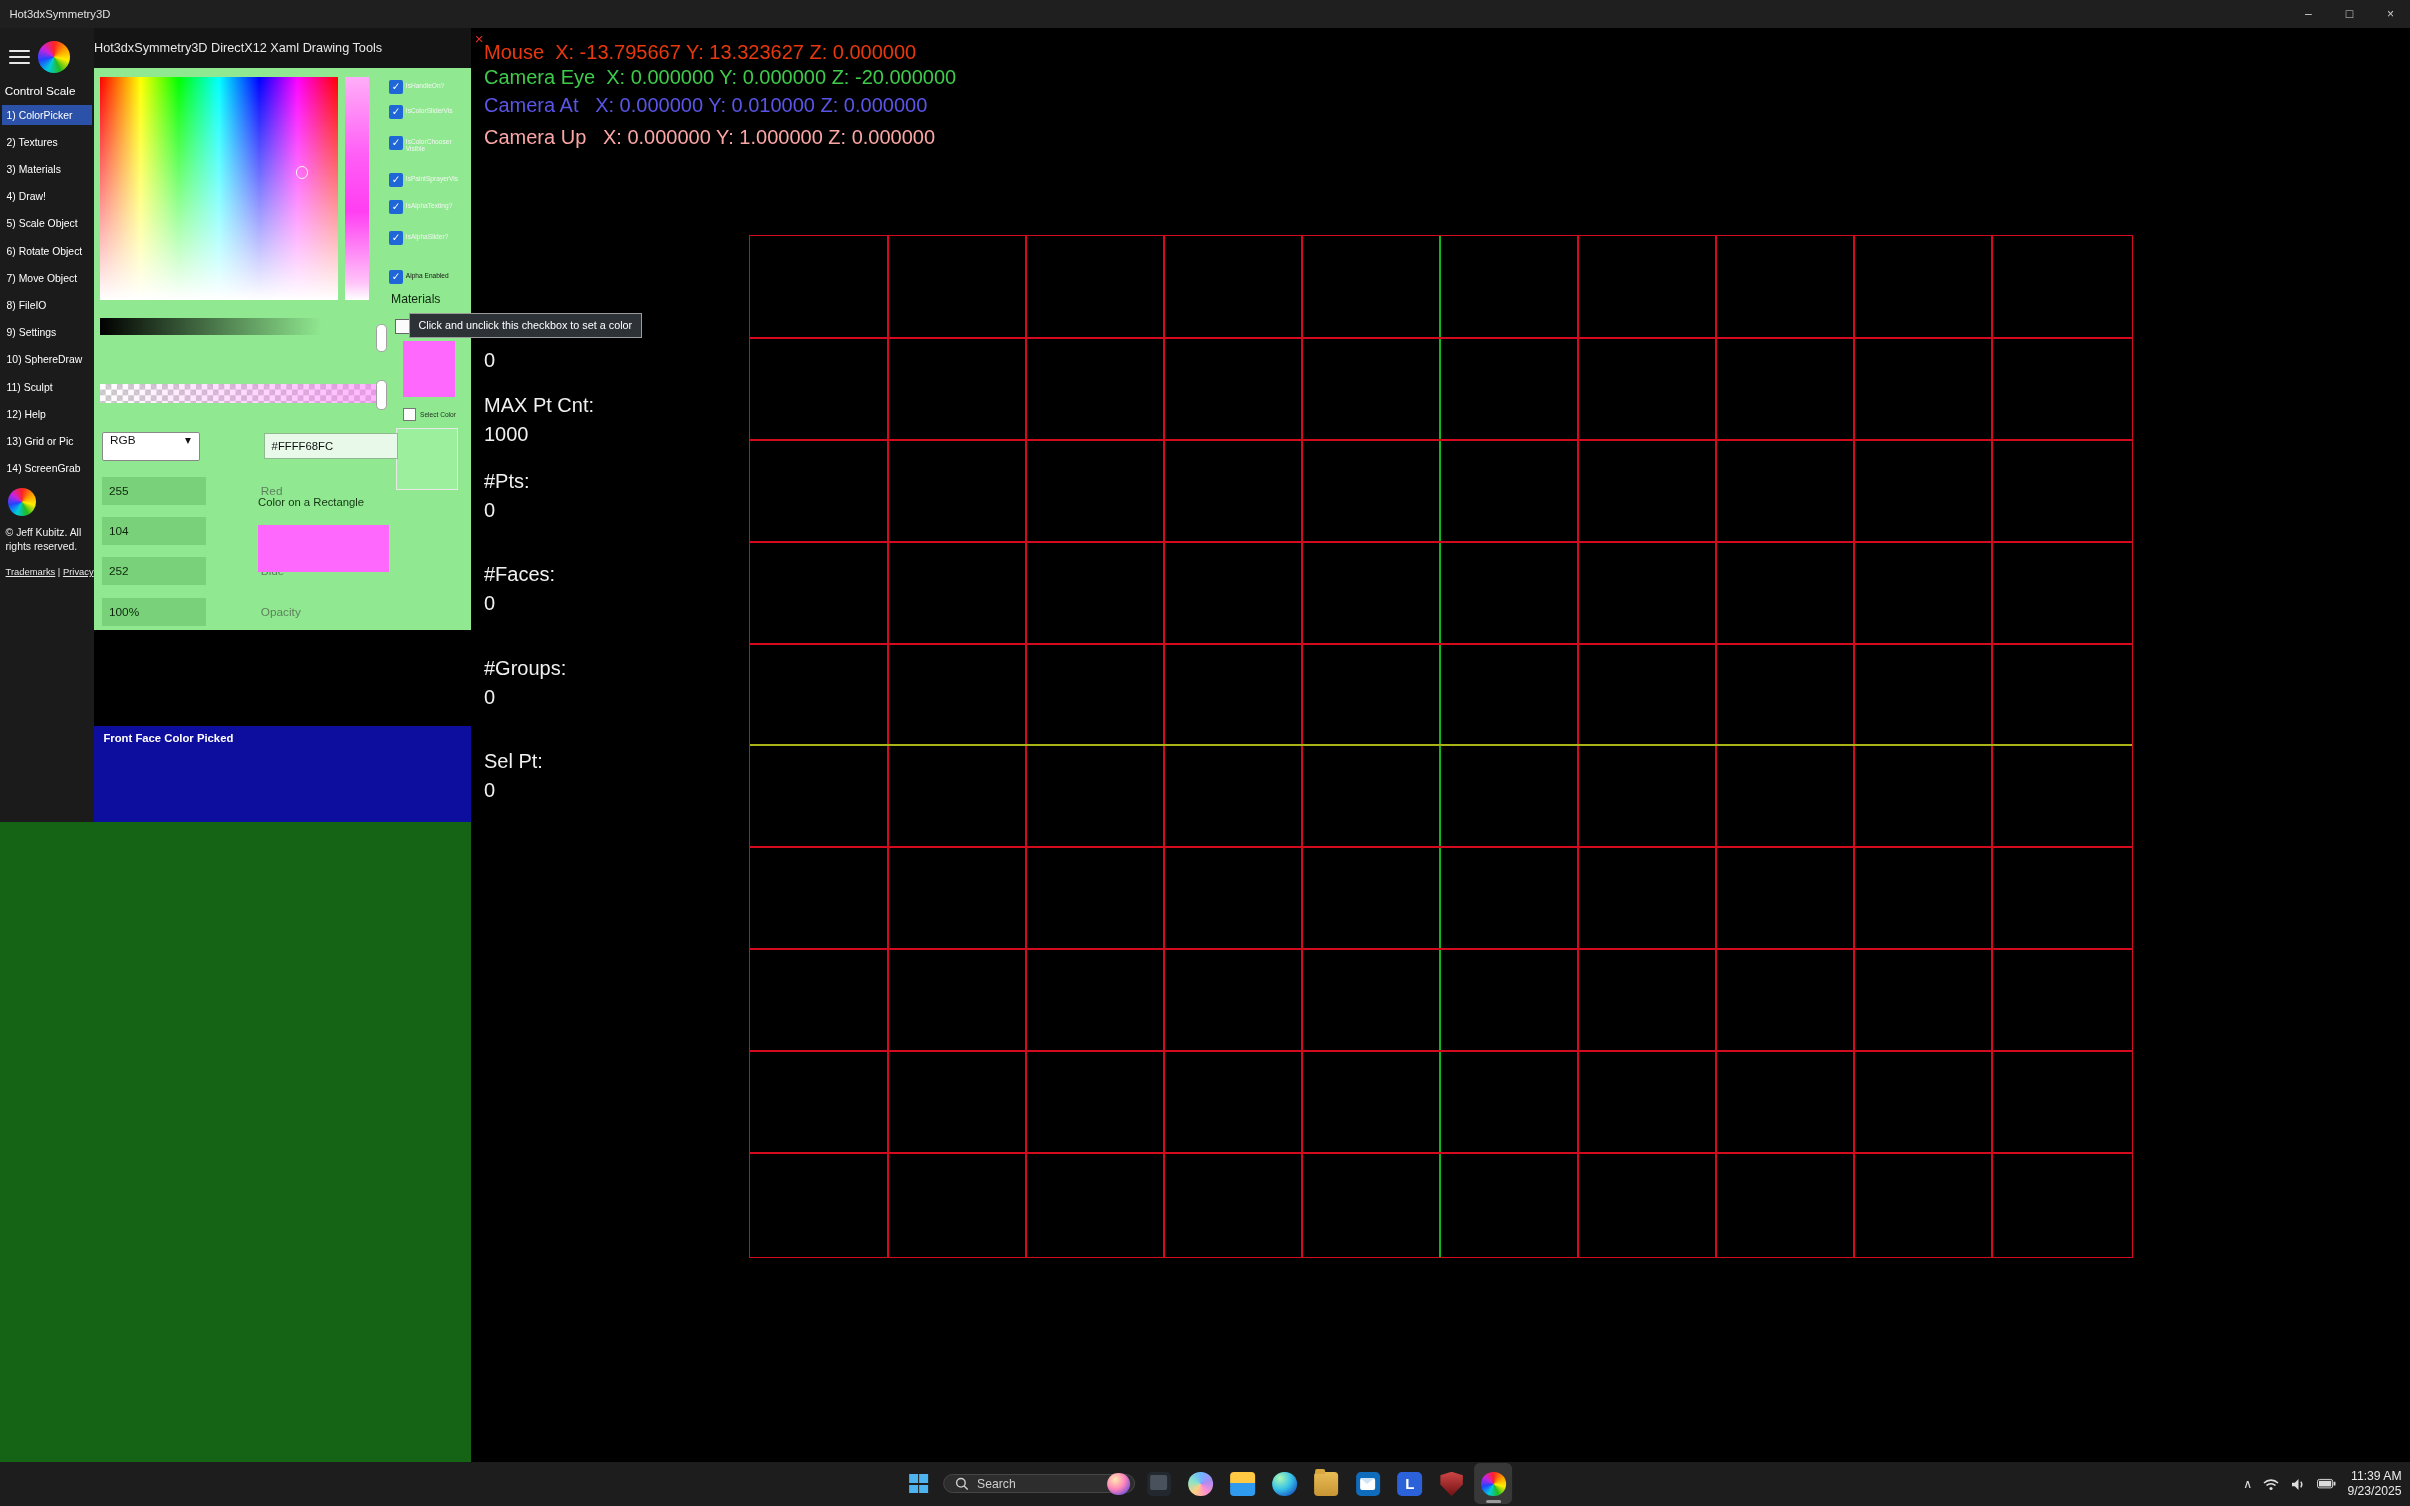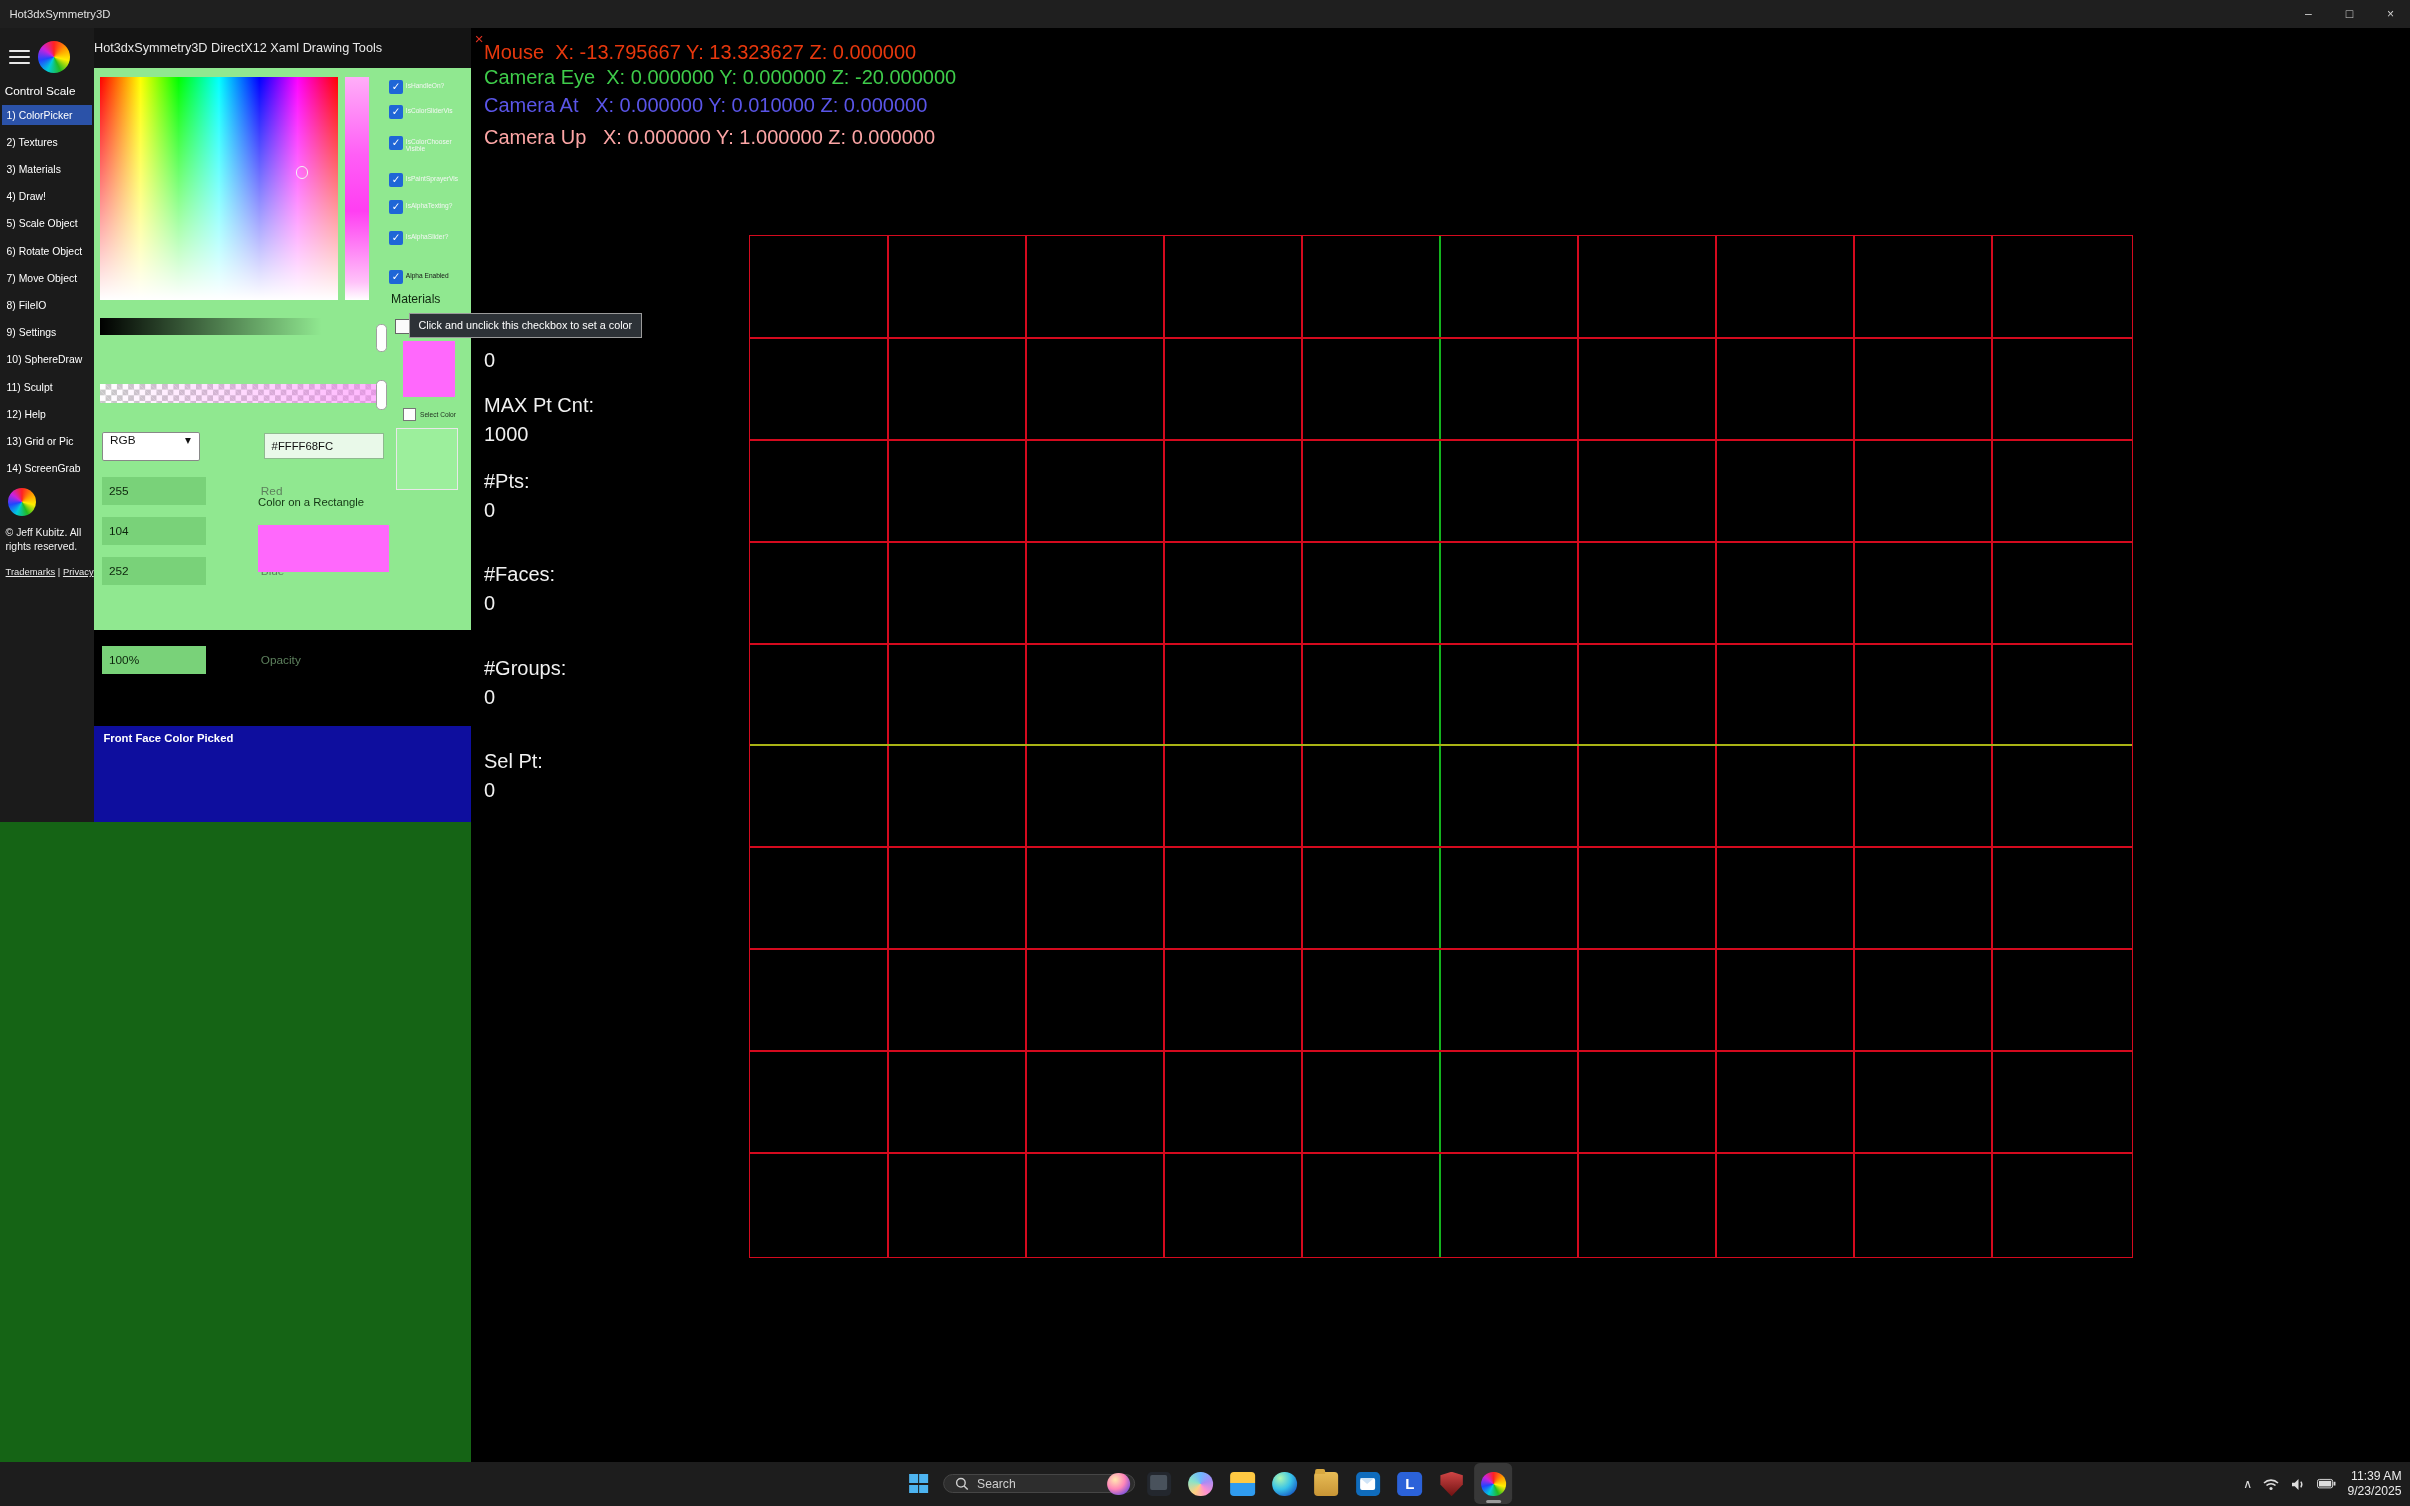--- a/index.html
+++ b/index.html
@@ -67,21 +67,21 @@
     background-size:100% 100%, 11.3px 11.3px, 11.3px 11.3px;
     background-position:0 0, 0 0, 5.6px 5.6px; }
   .select-cb { position:absolute; left:309px; top:340px; width:13px; height:13px;
     background:#fdfdfd; border:0.9px solid #777; }
   .select-cb-label { position:absolute; left:326px; top:343px; font-size:6.6px; color:#223322; }
   .empty-swatch { position:absolute; left:302px; top:360px; width:62px; height:62px;
     border:1.9px solid #e8e8e8; background:#9cef9c; }
   .rgb-select { position:absolute; left:7.5px; top:364px; width:98px; height:29px; background:#ffffff;
     border:0.9px solid #888; border-radius:1.9px; font-size:11.8px; color:#111;
     display:flex; justify-content:space-between; padding:0 7.5px; }
-  .hex-field { position:absolute; left:170px; top:365px; width:120px; height:26px; background:#e9f9e9;
+  .hex-field { position:absolute; left:170px; top:365px; width:134px; height:26px; background:#e9f9e9;
     border:0.9px solid #8fb98f; font-size:11.3px; color:#111; display:flex; align-items:center; padding:0 6.6px; }
   .field-row { position:absolute; left:7.5px; width:362px; height:28px; display:flex; align-items:center; }
   .field-input { width:104px; height:28px; background:#79d279; font-size:11.8px; color:#0d260d;
     display:flex; align-items:center; padding:0 7.5px; }
   .field-label { margin-left:11.3px; font-size:11.8px; color:#5d805d;padding-left:44px; }
   .color-rect-label { position:absolute; left:164px; top:428px; font-size:11.3px; color:#143614; }
   .color-rect { position:absolute; left:164px; top:457px; width:131px; height:47px; }
 
   
   #front-face { position:absolute; left:94px; top:726px; width:377px; height:96px; background:#0e0e9e; z-index:3; }
@@ -255,21 +255,21 @@
         <div class="field-label">Red</div>
       </div>
       <div class="field-row" style="top: 449px;">
         <div class="field-input">104</div>
         <div class="field-label">Green</div>
       </div>
       <div class="field-row" style="top: 489px;">
         <div class="field-input">252</div>
         <div class="field-label">Blue</div>
       </div>
-      <div class="field-row" style="top: 530px; margin-top: 48px;">
+      <div class="field-row" style="top: 530px;">
         <div class="field-input">100%</div>
         <div class="field-label">Opacity</div>
       </div>
     </div>
 
   <div class="color-rect-label">Color on a Rectangle</div>
   <div class="color-rect" style="background: rgb(255, 104, 252);"></div>
 </div>
 
 <div id="front-face">

